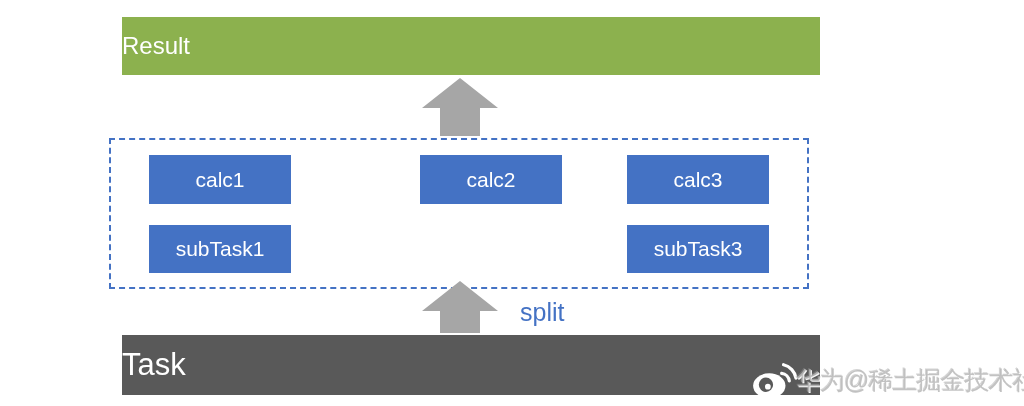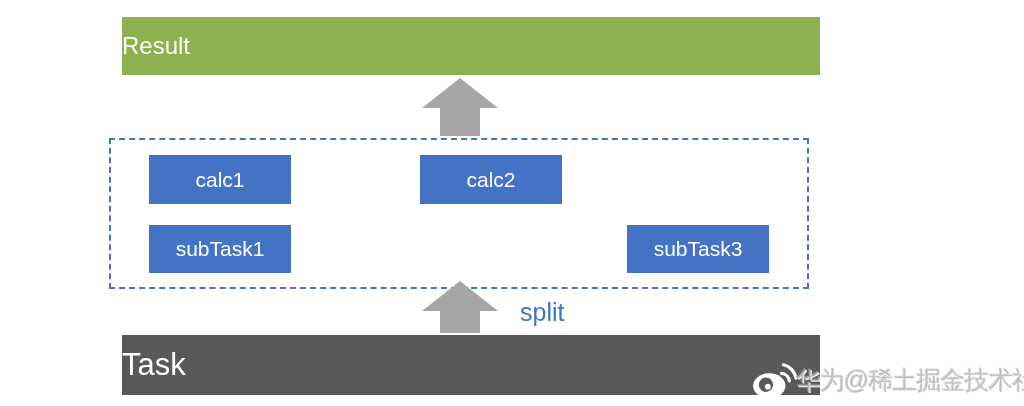--- a/index.html
+++ b/index.html
@@ -118,20 +118,23 @@
   </div>
 
   <div class="group-box"></div>
 
   <div class="node row1 col1">
     <span>calc1</span>
   </div>
   <div class="node row1 col2">
     <span>calc2</span>
   </div>
+  <div class="node row1 col3">
+    <span>calc3</span>
+  </div>
   <div class="node row2 col1">
     <span>subTask1</span>
   </div>
   <div class="node row2 col3">
     <span>subTask3</span>
   </div>
 
   <div class="arrow split-arrow">
     <svg viewBox="0 0 76 52" preserveAspectRatio="none" aria-hidden="true">
       <polygon points="38,0 76,30 58,30 58,52 18,52 18,30 0,30" fill="#A6A6A6"></polygon>

